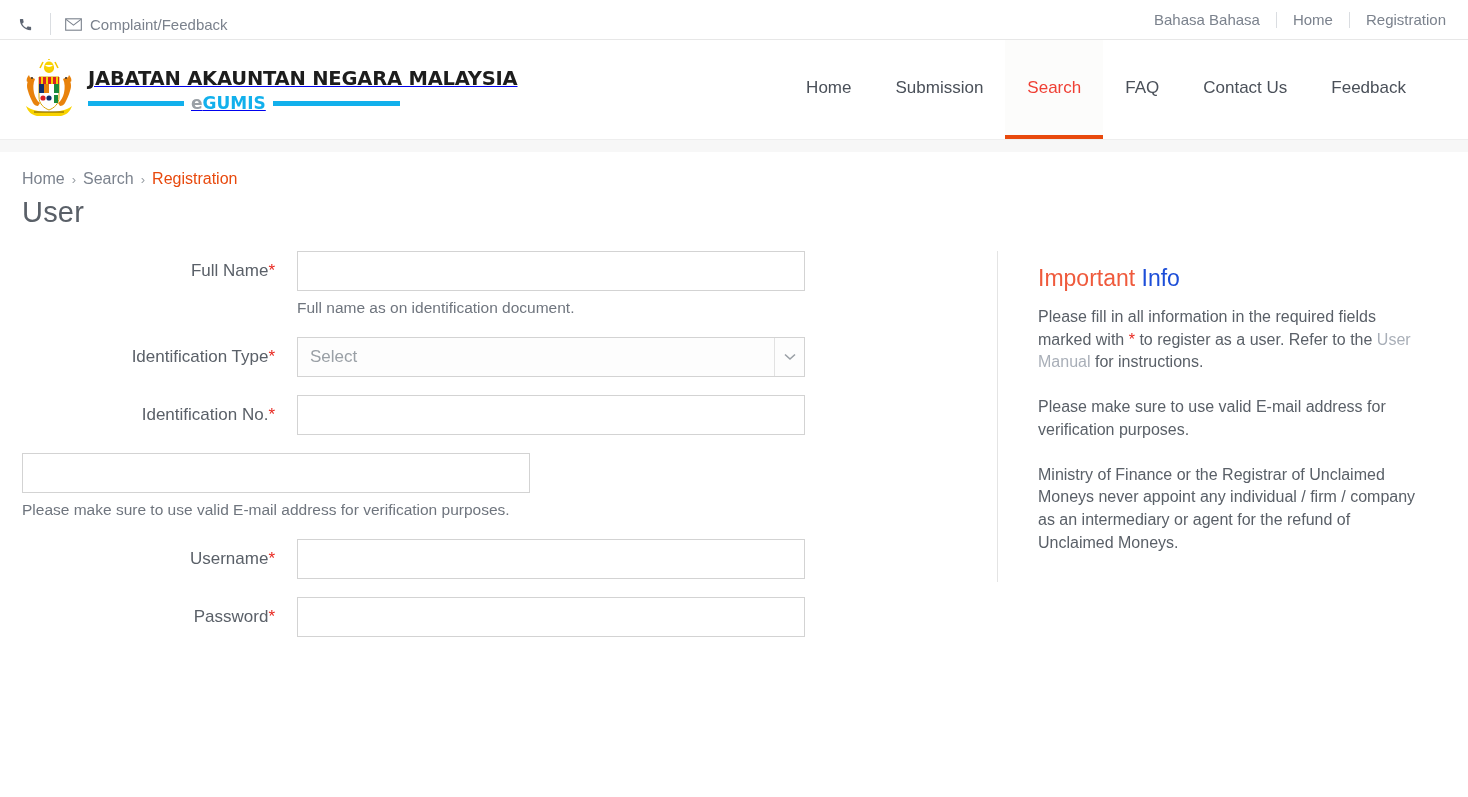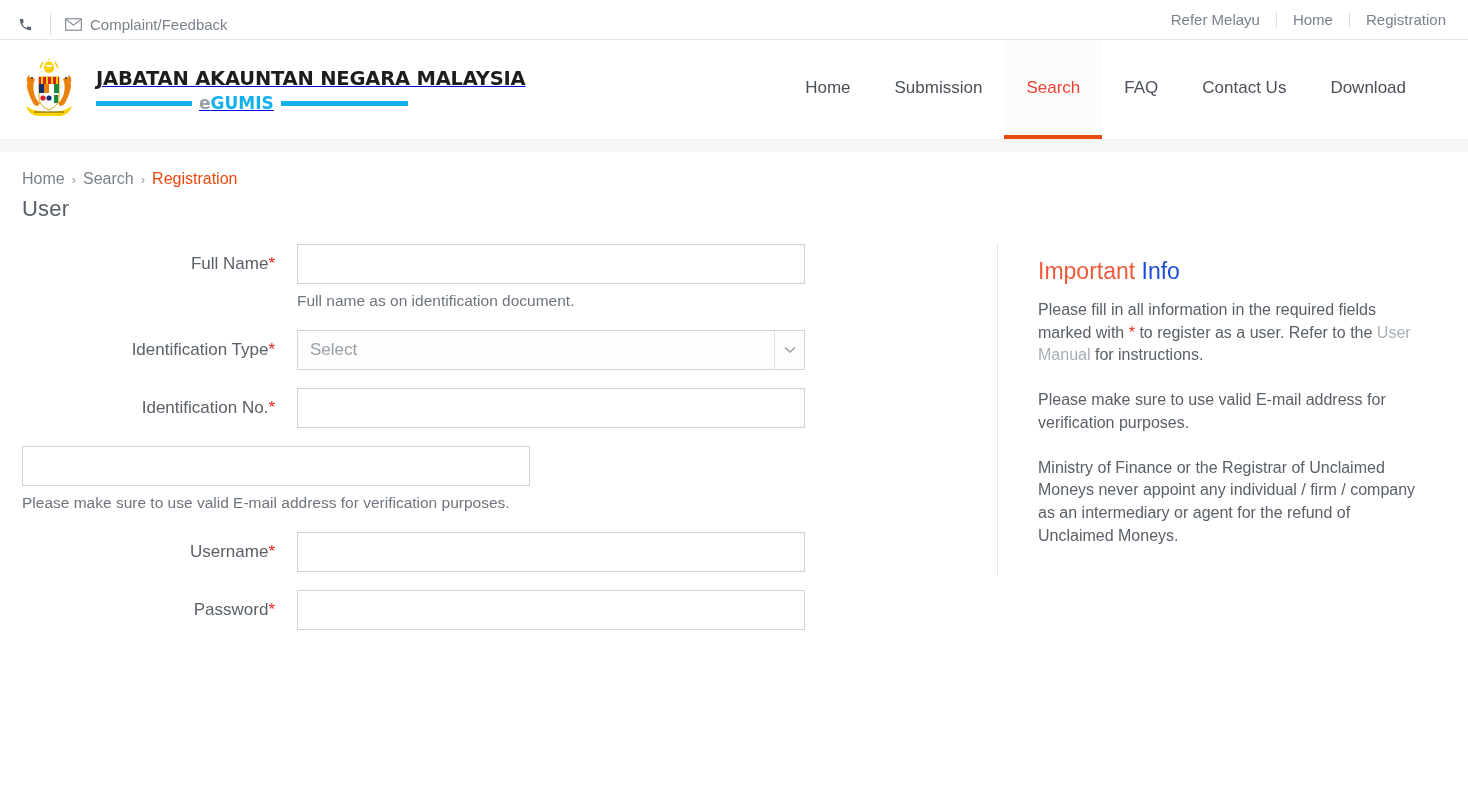--- a/index.html
+++ b/index.html
@@ -44,21 +44,21 @@
     display: flex;
     align-items: stretch;
     background: #ffffff;
     border-bottom: 1px solid #eeeeee;
   }
   .logo-wrap {
     display: flex; align-items: center;
     padding-left: 18px;
   }
   .crest { width: 62px; height: 66px; flex: none; }
-  .logo-text { margin-left: 16px; }
+  .logo-text { margin-left: 8px; }
   .logo-title {
     font-family: "DejaVu Sans", sans-serif;
     font-weight: bold;
     font-size: 19.5px;
     letter-spacing: -0.2px;
     color: #1d1d1d;
     white-space: nowrap;
     transform: scaleX(0.96);
     transform-origin: left center;
   }
@@ -108,21 +108,21 @@
   .breadcrumb {
     font-size: 16px; color: #7b828d;
     display: flex; align-items: center; gap: 7px;
     margin-bottom: 6px;
   }
   .breadcrumb a { color: #7b828d; text-decoration: none; }
   .breadcrumb .sep { color: #9aa0a6; font-size: 13px; }
   .breadcrumb .current { color: #e8490d; }
 
   .page-title {
-    font-size: 22px; font-weight: normal;
+    font-size: 29px; font-weight: normal;
     color: #5a6068; margin: 8px 0 22px 0;
     letter-spacing: 0.2px;
   }
 
   .columns { display: flex; }
 
   
   .form-col { width: 805px; flex: none; }
   .form-row {
     display: flex; align-items: flex-start;
@@ -217,21 +217,21 @@
       <span style="display:inline-flex;">
         <svg width="17" height="13" viewBox="0 0 20 15" fill="none" stroke="currentColor" stroke-width="1.3">
           <rect x="0.8" y="0.8" width="18.4" height="13.4"></rect>
           <path d="M1.2 1.4 L10 8.2 L18.8 1.4"></path>
         </svg>
       </span>
       <span>Complaint/Feedback</span>
     </a>
   </div>
   <div class="topbar-right">
-    <a class="tb-link" href="#">Refer Melayu</a>
+    <a class="tb-link" href="#">Bahasa Bahasa</a>
     <span class="tb-sep small"></span>
     <a class="tb-link" href="#">Home</a>
     <span class="tb-sep small"></span>
     <a class="tb-link" href="#">Registration</a>
   </div>
 </div>
 
 <div class="header">
   <a class="logo-wrap" href="#">
     <span class="crest">
@@ -278,21 +278,21 @@
       </span>
     </span>
   </a>
 
   <nav class="nav">
     <a class="nav-item" href="#">Home</a>
     <a class="nav-item" href="#">Submission</a>
     <a class="nav-item active" href="#">Search</a>
     <a class="nav-item" href="#">FAQ</a>
     <a class="nav-item" href="#">Contact Us</a>
-    <a class="nav-item" href="#">Download</a>
+    <a class="nav-item" href="#">Feedback</a>
   </nav>
 </div>
 
 <div class="band"></div>
 
 <div class="content">
 
   <div class="breadcrumb">
     <a href="#">Home</a>
     <span class="sep">›</span>

